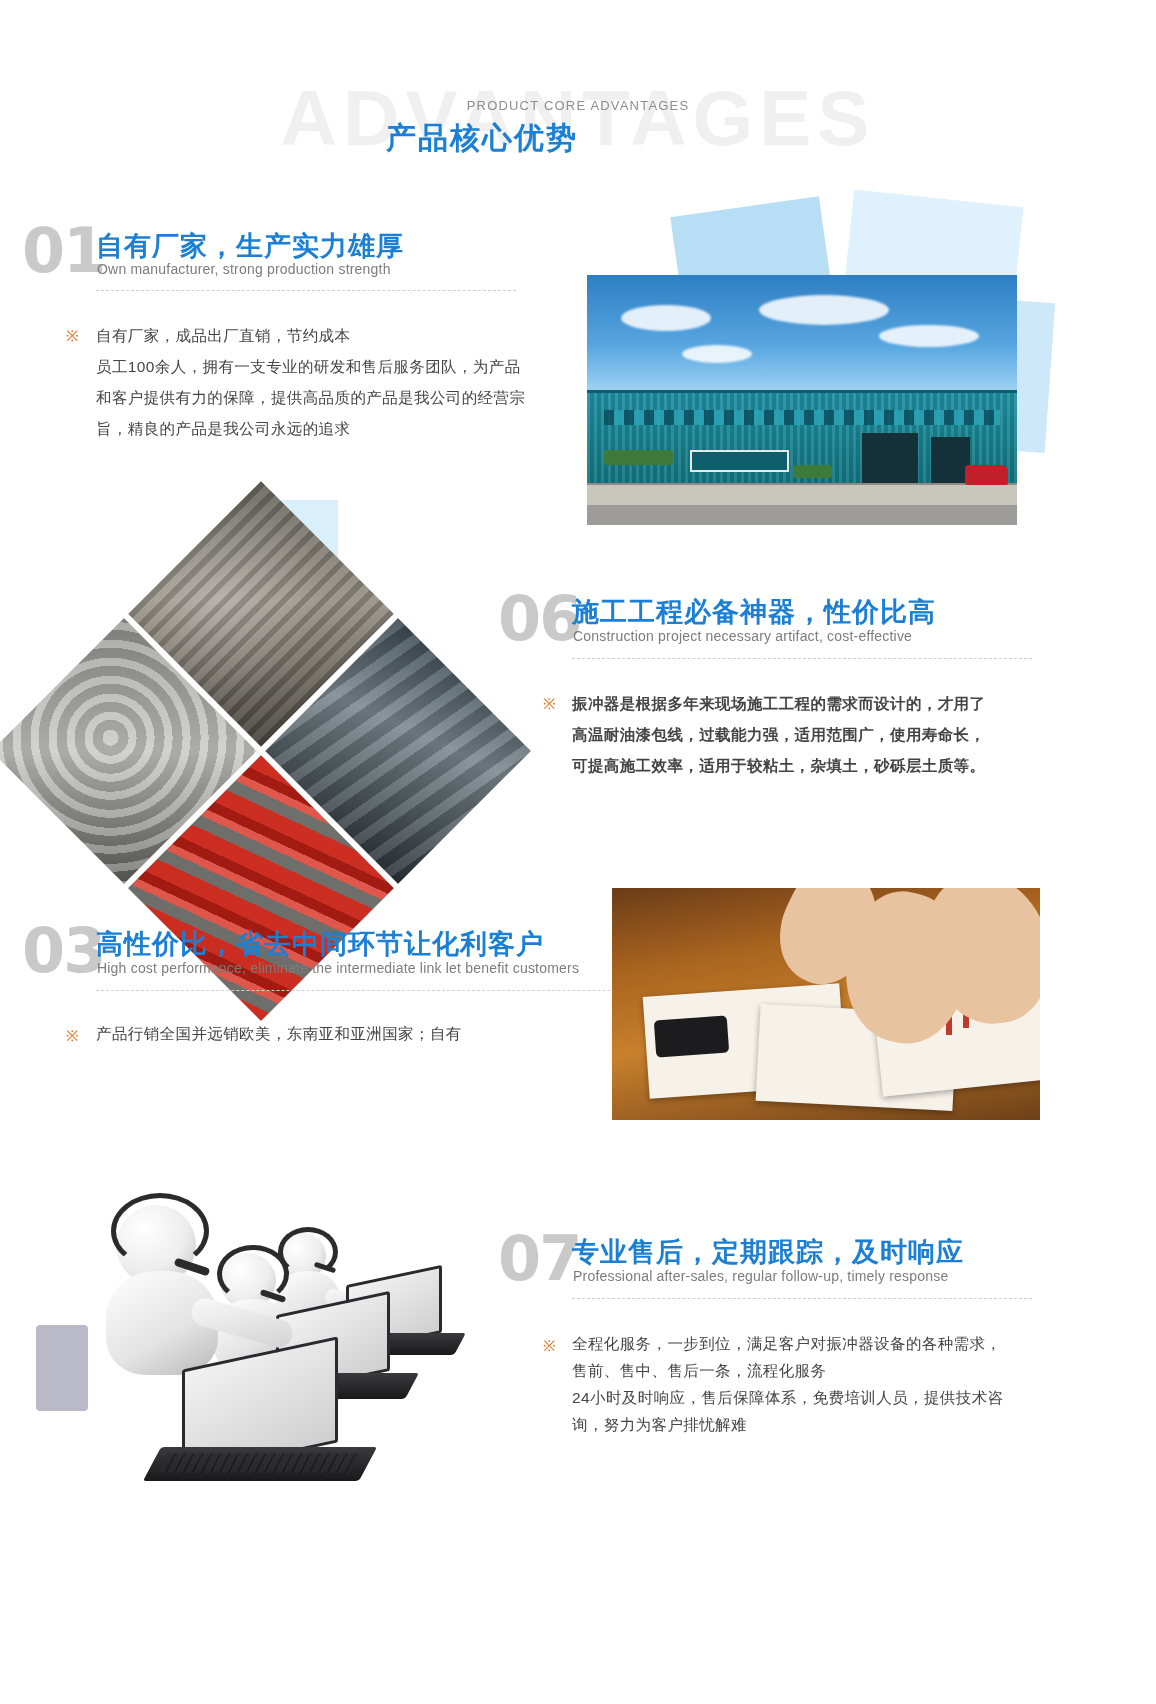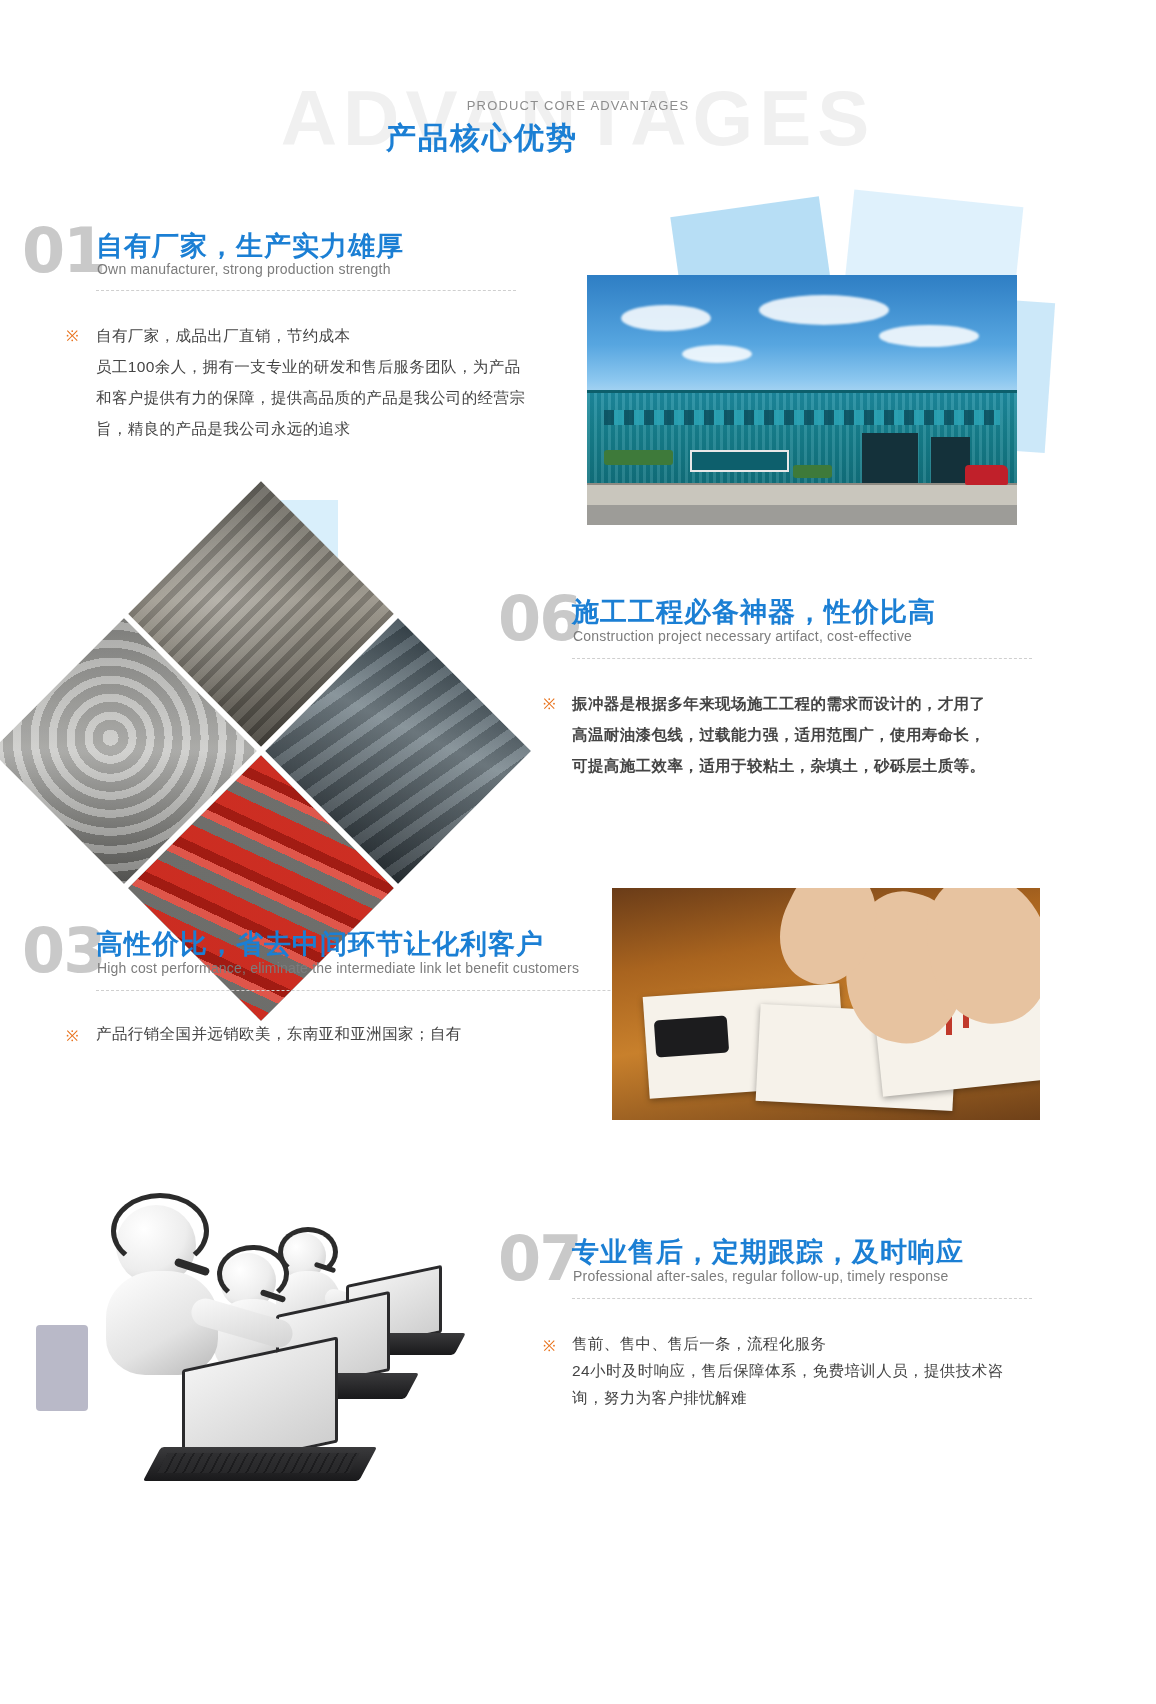--- a/index.html
+++ b/index.html
@@ -455,17 +455,18 @@
     </div>
   </div>
 
   <div class="num" style="top:1228px; left:498px;">07</div>
   <div class="title-cn" style="top:1234px; left:572px;">专业售后，定期跟踪，及时响应</div>
   <div class="title-en" style="top:1268px; left:573px;">Professional after-sales, regular follow-up, timely response</div>
   <div class="divider" style="top:1298px; left:572px; width:460px;"></div>
 
   <div class="star" style="top:1338px; left:543px;">※</div>
   <div class="body-text tight" style="top:1330px; left:572px; width:460px;">
+    <div>全程化服务，一步到位，满足客户对振冲器设备的各种需求，</div>
     <div>售前、售中、售后一条，流程化服务</div>
     <div>24小时及时响应，售后保障体系，免费培训人员，提供技术咨</div>
     <div>询，努力为客户排忧解难</div>
   </div>
 </div>
 
 </body></html>

